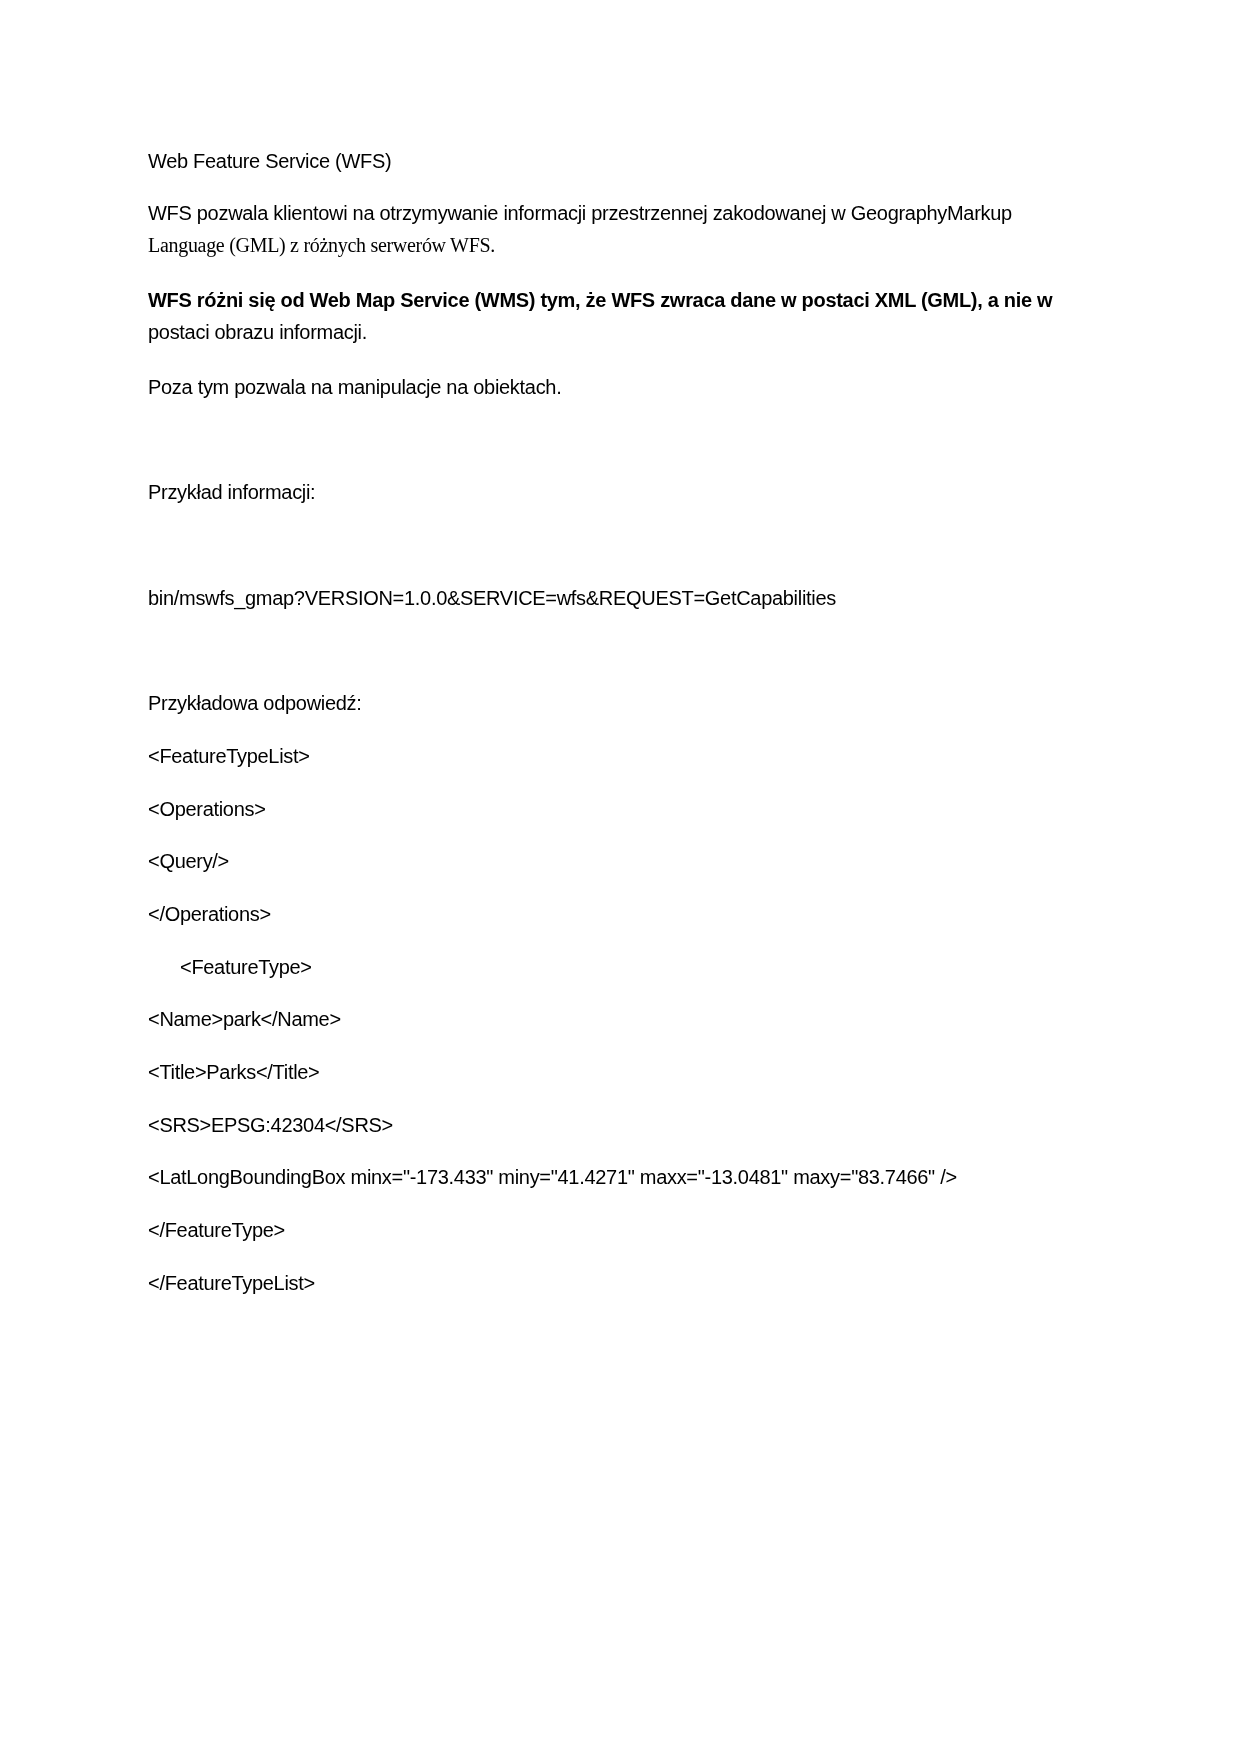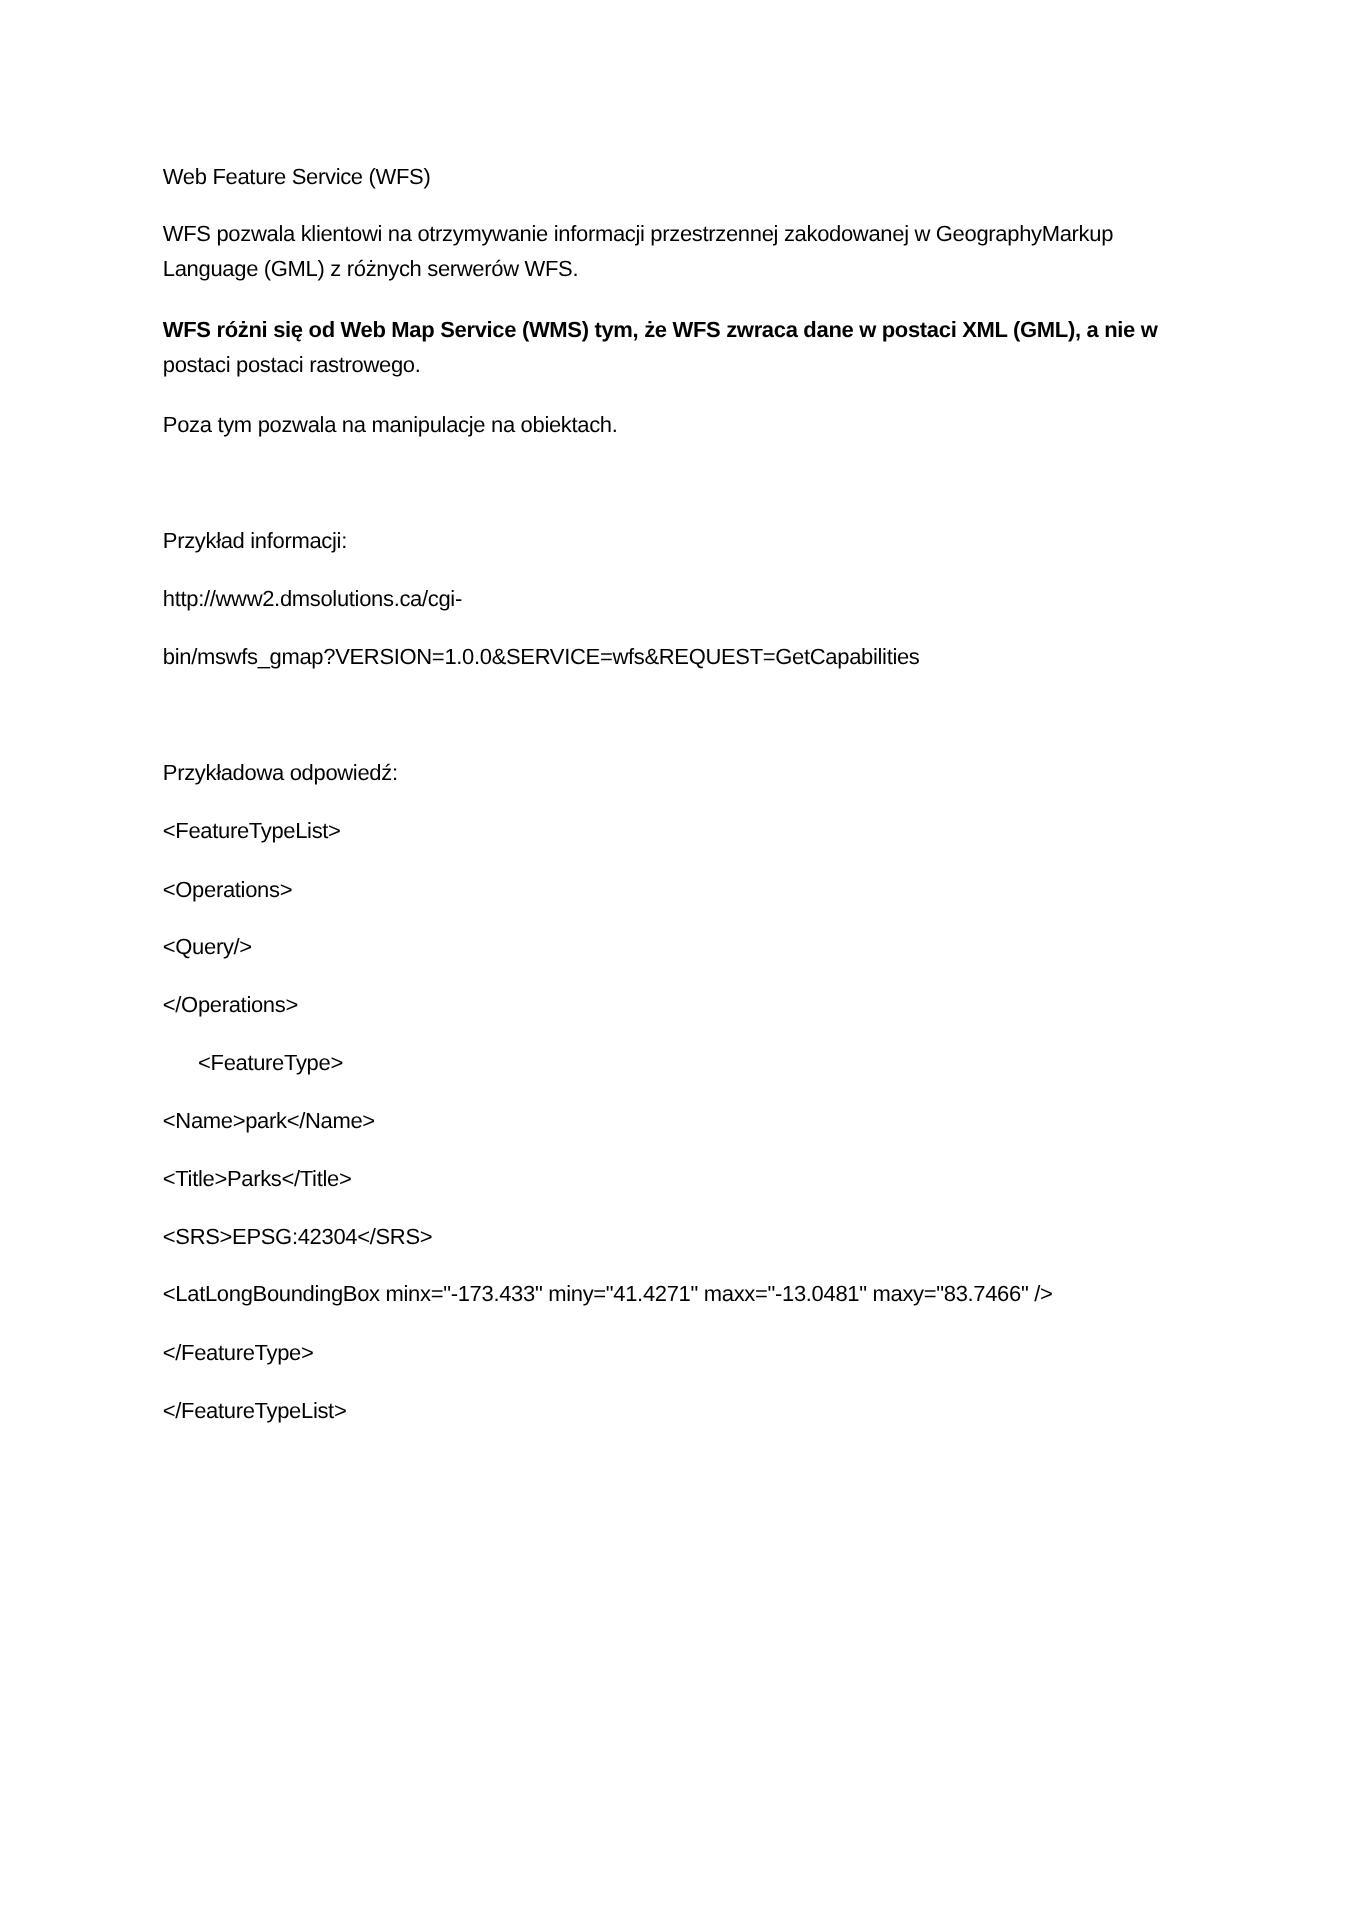--- a/index.html
+++ b/index.html
@@ -33,29 +33,28 @@
     }
   </style>
 </head>
 <body>
 
 <div class="page">
 
   <div class="line" style="top:145px;">Web Feature Service (WFS)</div>
 
   <div class="line" style="top:197px;">WFS pozwala klientowi na otrzymywanie informacji przestrzennej zakodowanej w GeographyMarkup</div>
-  <div class="line" style="top:229px;">Language (GML) z różnych serwerów WFS.</div>
+  <div class="line" style="top:229px;font-family:Liberation Serif, serif;">Language (GML) z różnych serwerów WFS.</div>
 
   <div class="line" style="top:284px;font-weight:bold;">WFS różni się od Web Map Service (WMS) tym, że WFS zwraca dane w postaci XML (GML), a nie w</div>
-  <div class="line" style="top:316px;">postaci postaci rastrowego.</div>
+  <div class="line" style="top:316px;">postaci obrazu informacji.</div>
 
   <div class="line" style="top:371px;text-align:right;">Poza tym pozwala na manipulacje na obiektach.</div>
 
   <div class="line" style="top:476px;">Przykład informacji:</div>
-  <div class="line" style="top:529px;">http://www2.dmsolutions.ca/cgi-</div>
   <div class="line" style="top:582px;">bin/mswfs_gmap?VERSION=1.0.0&amp;SERVICE=wfs&amp;REQUEST=GetCapabilities</div>
 
   <div class="line" style="top:687px;">Przykładowa odpowiedź:</div>
 
   <div class="line" style="top:740px;">&lt;FeatureTypeList&gt;</div>
   <div class="line" style="top:793px;">&lt;Operations&gt;</div>
   <div class="line" style="top:845px;">&lt;Query/&gt;</div>
   <div class="line" style="top:898px;">&lt;/Operations&gt;</div>
   <div class="line" style="top:951px;margin-left:32px;">&lt;FeatureType&gt;</div>
   <div class="line" style="top:1003px;">&lt;Name&gt;park&lt;/Name&gt;</div>

